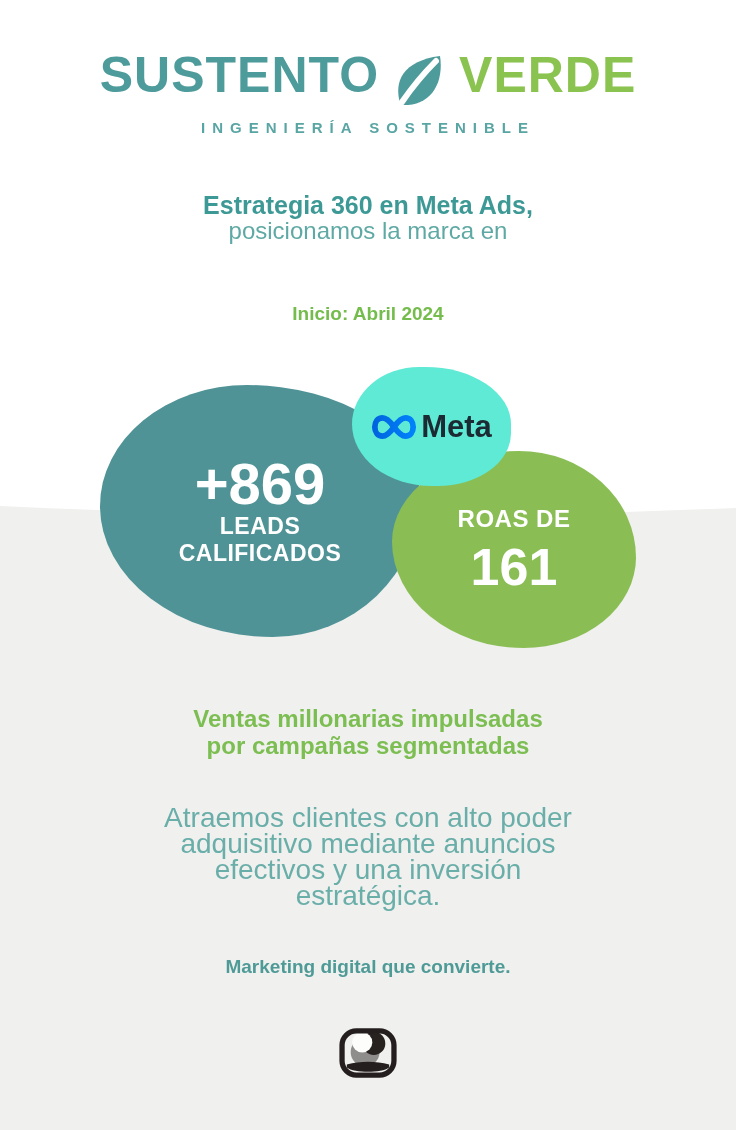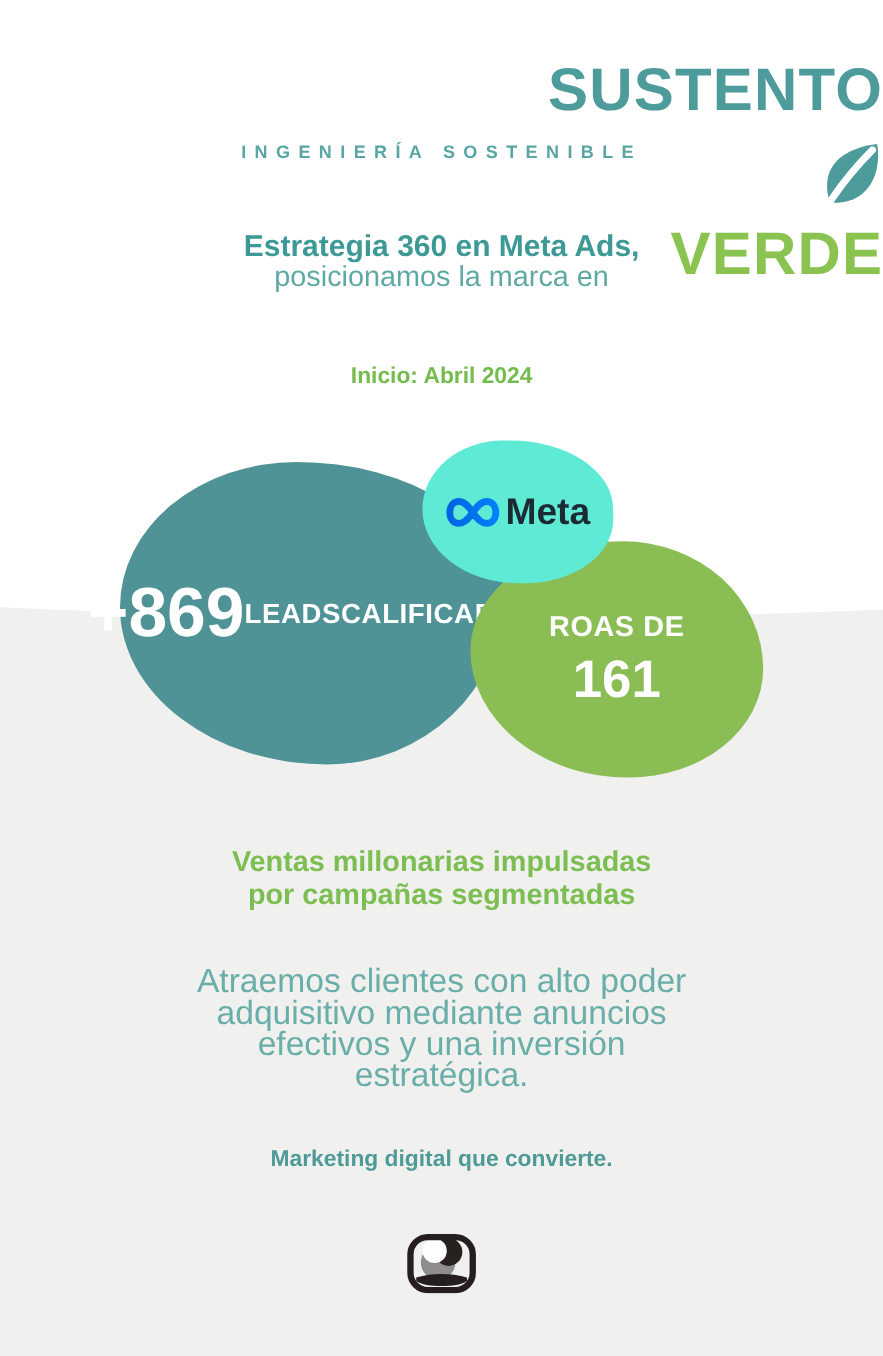--- a/index.html
+++ b/index.html
@@ -7,49 +7,49 @@
     position:relative;width:736px;height:1130px;background:#ffffff;overflow:hidden;
     font-family:"Liberation Sans", sans-serif;
   }
   .abs{position:absolute;}
   .center-text{text-align:center;width:100%;left:0;}
 
   
   .gray-bg{position:absolute;left:0;top:0;z-index:0;}
 
   
-  .logo-row{top:50px;display:flex;justify-content:center;align-items:flex-end;gap:14px;z-index:4;flex-direction:column;}
+  .logo-row{top:50px;display:flex;justify-content:center;align-items:flex-start;gap:14px;z-index:4;}
   .logo-word{font-size:50px;font-weight:bold;letter-spacing:1px;line-height:1;}
   .logo-teal{color:#4E9B9C;}
   .logo-green{color:#8BC351;}
   .leaf{width:52px;height:56px;margin-top:2px;}
   .tagline{top:119px;font-size:15px;font-weight:bold;letter-spacing:7px;color:#58A5A3;z-index:4;}
 
   
   .headline{top:192px;z-index:4;line-height:26px;font-size:24px;color:#5FA9A4;}
   .headline .bold{font-weight:bold;font-size:25px;color:#3D9995;}
   .inicio{top:303px;font-size:19px;font-weight:bold;color:#74BC4C;z-index:4;}
 
   
   .blob-teal{
     left:100px;top:385px;width:320px;height:252px;background:#4F9396;z-index:1;
     border-radius:46% 54% 46% 54% / 48% 44% 56% 52%;
-    display:flex;flex-direction:row;justify-content:center;align-items:center;
+    display:flex;flex-direction:column;justify-content:center;align-items:center;
     color:#ffffff;
   }
   .blob-teal .big{font-size:58px;font-weight:bold;line-height:1;}
   .blob-teal .small{font-size:23px;font-weight:bold;line-height:27px;letter-spacing:0.5px;}
   .blob-green{
     left:392px;top:451px;width:244px;height:197px;background:#8ABE55;z-index:2;
     border-radius:52% 48% 46% 54% / 46% 54% 46% 54%;
     display:flex;flex-direction:column;justify-content:center;align-items:center;
     color:#ffffff;padding-top:0;
   }
   .blob-green .small{font-size:24px;font-weight:bold;line-height:1;letter-spacing:0.5px;}
-  .blob-green .big{font-size:44px;font-weight:bold;line-height:1;margin-top:10px;}
+  .blob-green .big{font-size:52px;font-weight:bold;line-height:1;margin-top:10px;}
   .meta-card{
     left:352px;top:367px;width:159px;height:119px;background:#5eead4;z-index:3;
     border-radius:44% 56% 48% 52% / 50% 50% 46% 54%;
     display:flex;justify-content:center;align-items:center;gap:4px;
   }
   .meta-word{font-size:31px;font-weight:bold;color:#1C2B33;letter-spacing:0;}
 
   
   .ventas{top:705px;font-size:24px;font-weight:bold;line-height:27px;color:#7CBE52;z-index:4;}
   .paragraph{top:805px;font-size:28px;line-height:26px;color:#6AAEA9;z-index:4;}

